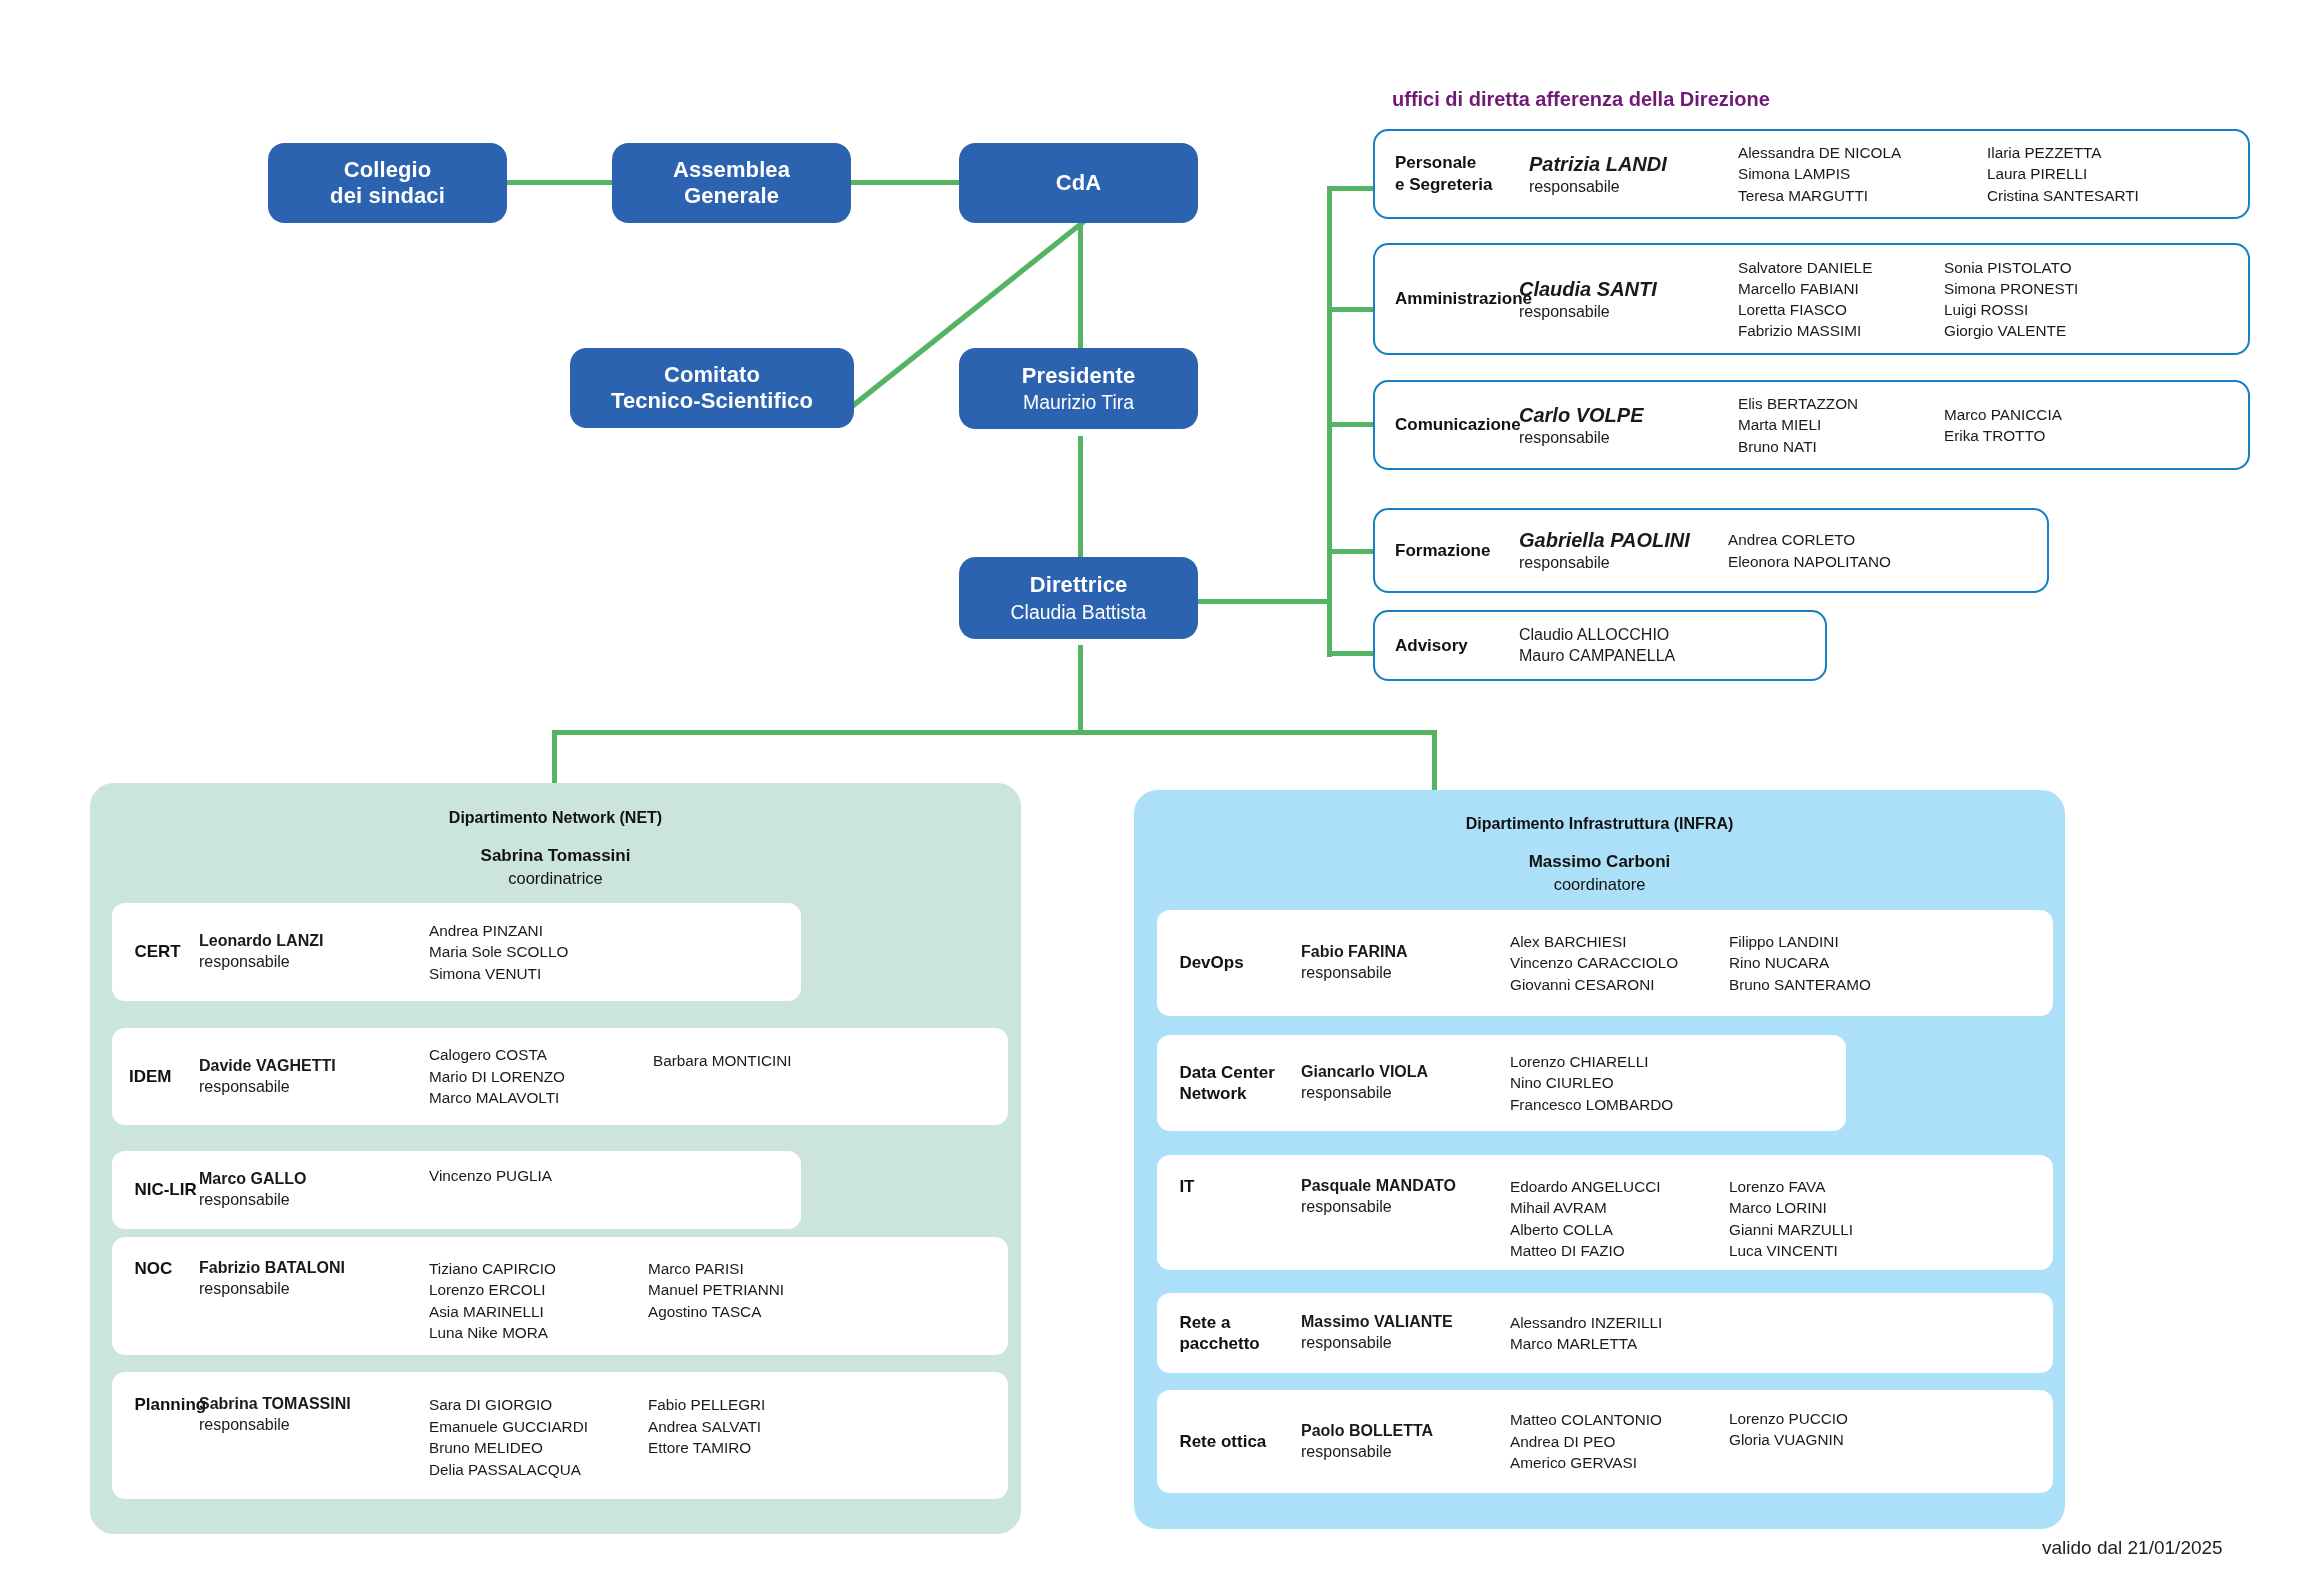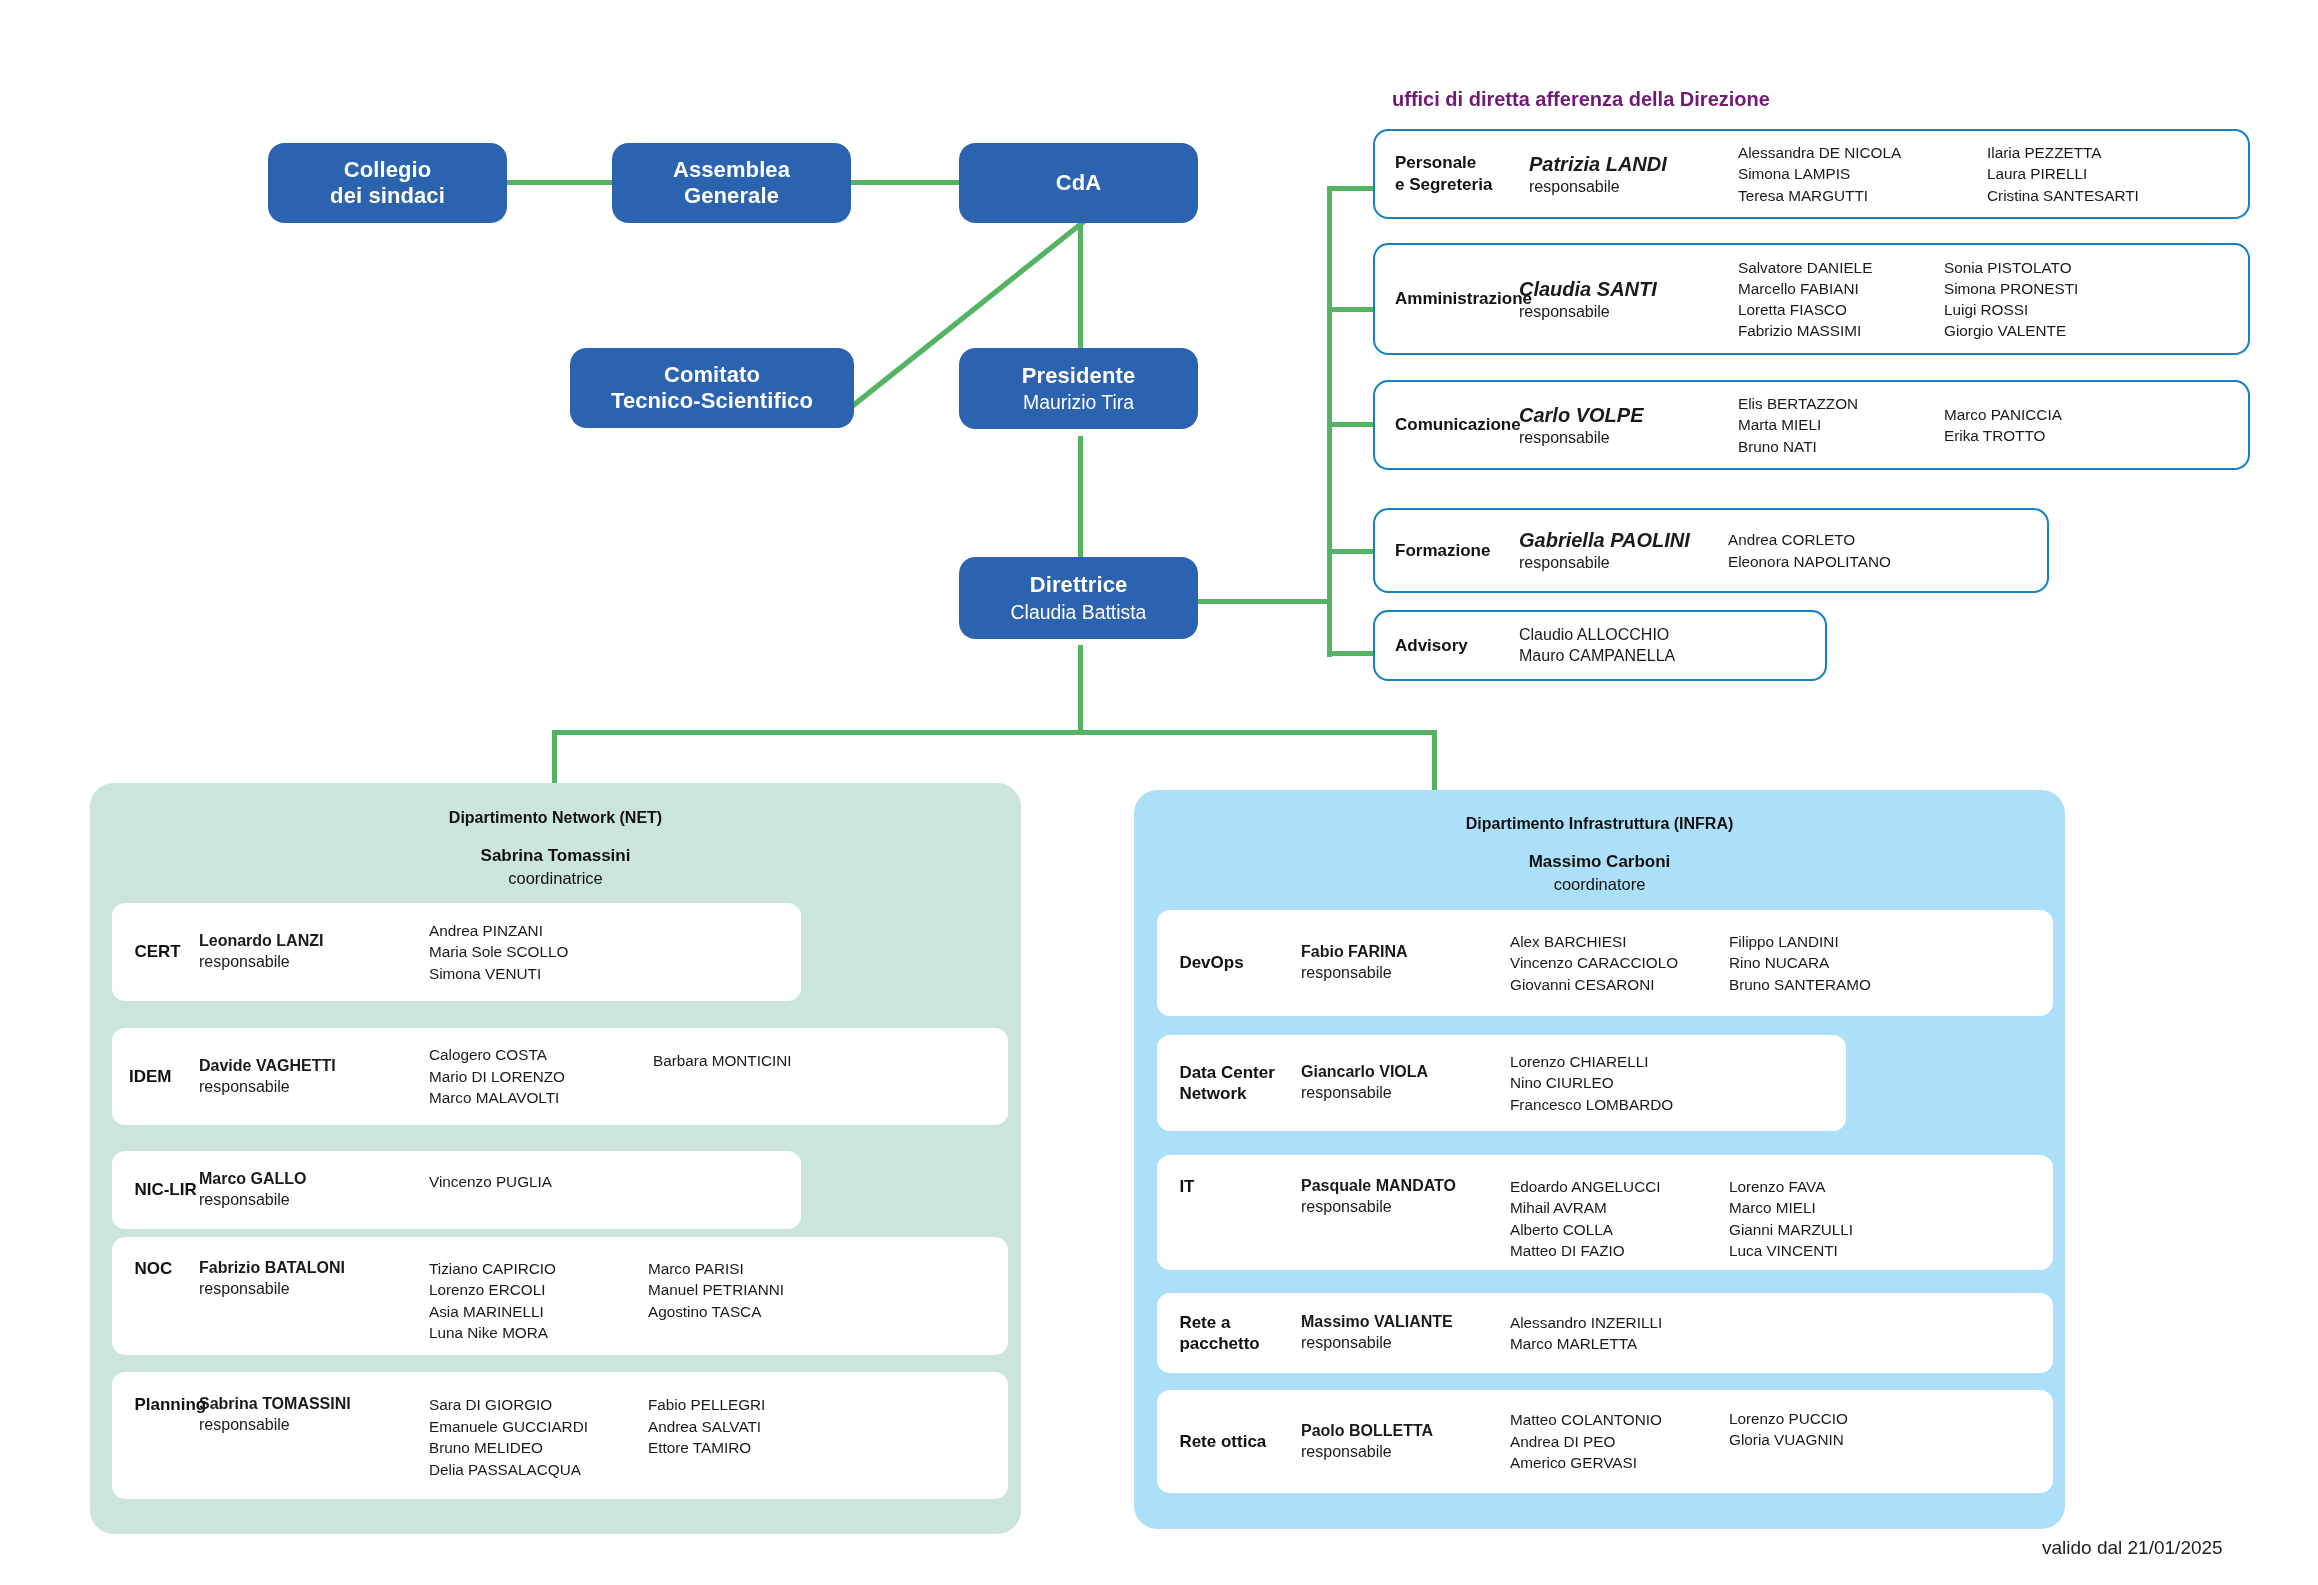--- a/index.html
+++ b/index.html
@@ -302,21 +302,21 @@
   </div>
 
   <div class="unit" style="left:112px;top:1151px;width:689px;height:78px;">
     <div class="uname" style="width:87px;padding-left:22.4px;">
       <div>NIC-LIR</div>
     </div>
     <div class="lead" style="width:230px;">
       <div class="ln1">Marco GALLO</div>
       <div class="ln2">responsabile</div>
     </div>
-    <div class="mem" style="width:224px;align-self:flex-start;padding-top:20px;">
+    <div class="mem" style="width:224px;align-self:flex-start;padding-top:14px;">
       <div>Vincenzo PUGLIA</div>
     </div>
   </div>
 
   <div class="unit" style="left:112px;top:1237px;width:896px;height:118px;">
     <div class="uname" style="width:87px;padding-left:22.4px;align-self:flex-start;padding-top:21px;">
       <div>NOC</div>
     </div>
     <div class="lead" style="width:230px;align-self:flex-start;padding-top:21px;">
       <div class="ln1">Fabrizio BATALONI</div>
@@ -407,21 +407,21 @@
       <div class="ln2">responsabile</div>
     </div>
     <div class="mem" style="width:219px;align-self:flex-start;padding-top:21px;">
       <div>Edoardo ANGELUCCI</div>
       <div>Mihail AVRAM</div>
       <div>Alberto COLLA</div>
       <div>Matteo DI FAZIO</div>
     </div>
     <div class="mem" style="width:218px;align-self:flex-start;padding-top:21px;">
       <div>Lorenzo FAVA</div>
-      <div>Marco MIELI</div>
+      <div>Marco LORINI</div>
       <div>Gianni MARZULLI</div>
       <div>Luca VINCENTI</div>
     </div>
   </div>
 
   <div class="unit" style="left:1157px;top:1293px;width:896px;height:80px;">
     <div class="uname" style="width:144px;padding-left:22.4px;">
       <div>Rete a pacchetto</div>
     </div>
     <div class="lead" style="width:209px;">

